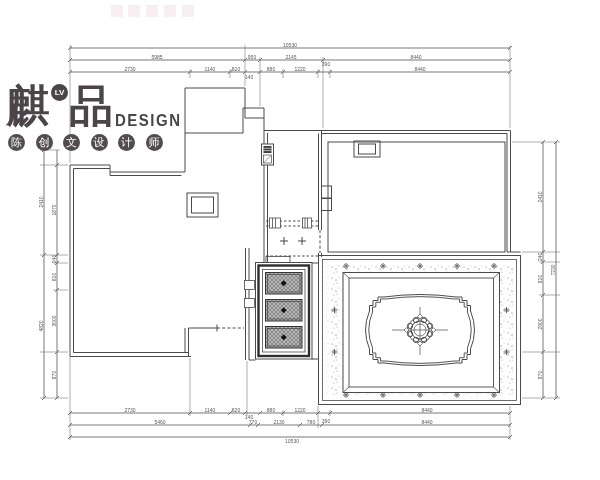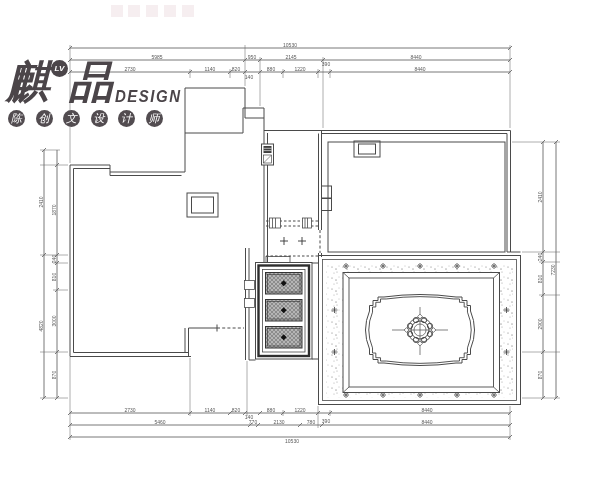--- a/index.html
+++ b/index.html
@@ -2,21 +2,21 @@
 <html><head>
 <meta charset="utf-8">
 <style>
   html,body{margin:0;padding:0;background:#fff;}
   #stage{position:relative;width:600px;height:480px;background:#ffffff;overflow:hidden;
          font-family:"Liberation Sans", sans-serif;}
   #plan-svg{position:absolute;left:0;top:0;z-index:1;}
   
   .wm{position:absolute;width:12px;height:12px;background:#f6eef0;z-index:0;}
   
-  #logo{position:absolute;left:6px;top:60px;width:180px;height:72px;z-index:3;color:#4b4549;font-style:italic;}
+  #logo{position:absolute;left:6px;top:84px;width:180px;height:72px;z-index:3;color:#4b4549;}
   .brand-cn{font-family:"DejaVu Sans", sans-serif;font-weight:bold;font-size:44px;line-height:1;
             letter-spacing:0px;display:inline-block;vertical-align:top;}
   #brand-row{position:relative;height:50px;white-space:nowrap;}
   #lv-badge{display:inline-block;vertical-align:18px;width:17px;height:17px;border-radius:50%;
             background:#4b4549;color:#fff;font-size:8px;font-weight:bold;text-align:center;
             line-height:17px;margin:0 1px;}
   #brand-en{display:inline-block;vertical-align:bottom;font-weight:bold;font-size:15px;
             letter-spacing:1.5px;margin-left:2px;transform:scaleY(1.15);}
   #designer-row{position:absolute;left:2px;top:50px;display:flex;gap:10.5px;}
   .dz{width:17px;height:17px;border-radius:50%;background:#524c50;color:#fff;

